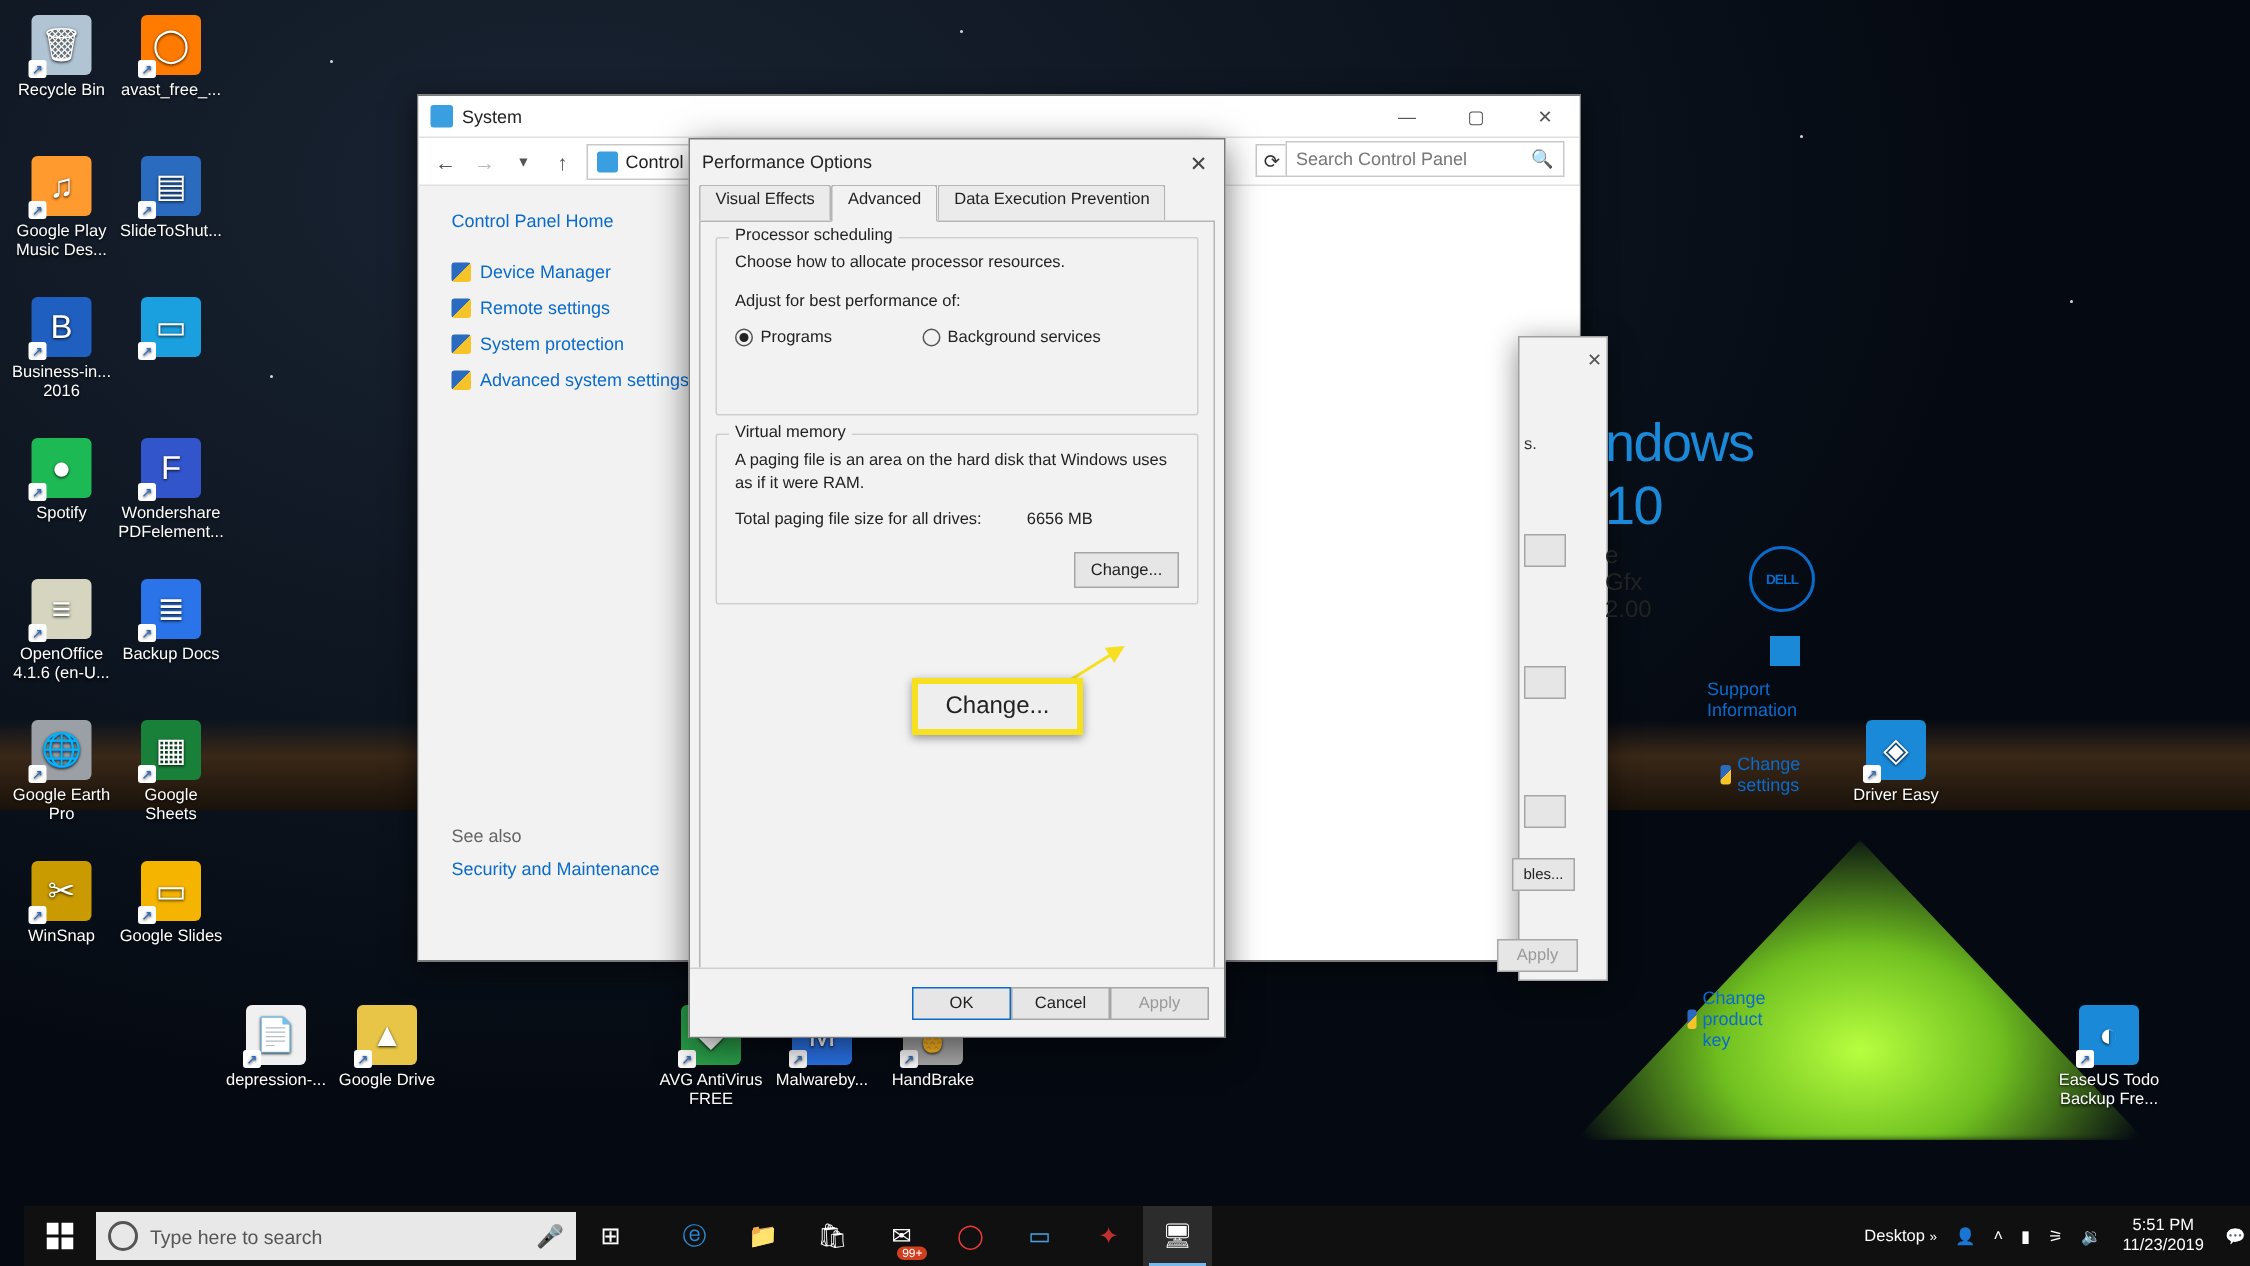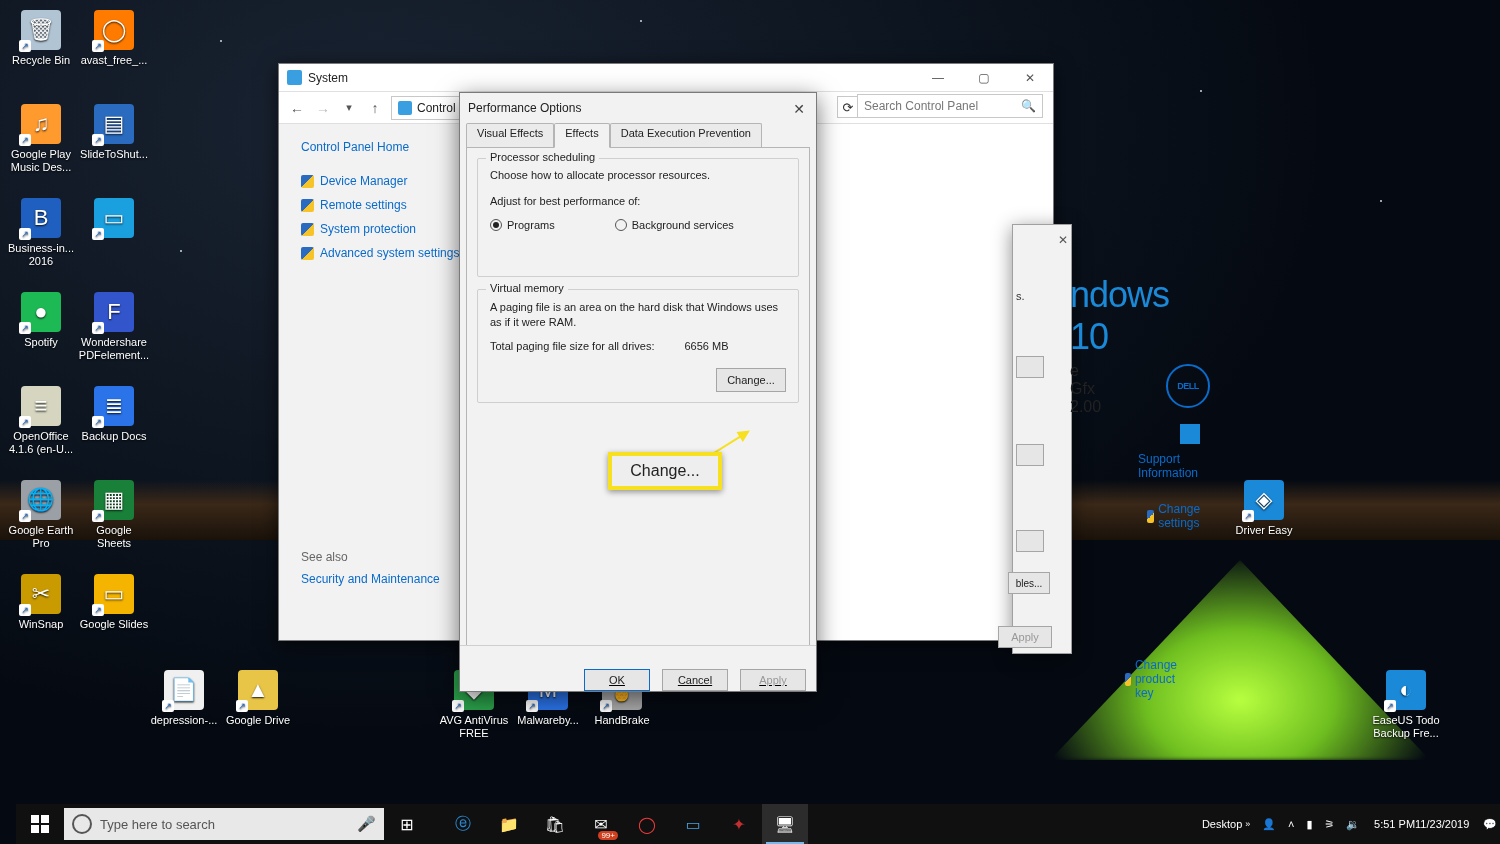--- a/index.html
+++ b/index.html
@@ -115,40 +115,40 @@
     content:''; position:absolute; right:-2px; top:-5px;
     border-left:12px solid #f6e020; border-top:6px solid transparent; border-bottom:6px solid transparent;
   }
   .callbox {
     position:absolute; border:4px solid #f6e020; background:#eee;
     width:114px; height:38px; display:flex;align-items:center;justify-content:center;
     font-size:16px; color:#222; box-shadow:0 2px 6px rgba(0,0,0,0.4);
   }
 
   
-  .dlgbuttons { position:absolute; left:0; right:0; bottom:0; height:46px; border-top:1px solid #cfcfcf; background:#f2f2f2; display:flex; align-items:flex-end; justify-content:flex-end; gap:12px; padding:0 10px;text-decoration:underline; }
+  .dlgbuttons { position:absolute; left:0; right:0; bottom:0; height:46px; border-top:1px solid #cfcfcf; background:#f2f2f2; display:flex; align-items:center; justify-content:flex-end; gap:0; padding:0 10px; }
   .dlgbtn { width:66px; height:22px; border:1px solid #a6a6a6; background:#e6e6e6; font-size:11px; color:#222; display:flex;align-items:center;justify-content:center; }
   .dlgbtn.primary { border:1px solid #0a6bcb; }
   .dlgbtn.disabled { color:#999; }
 
   
   .taskbar {
     position:absolute; left:16px; bottom:0; width:1500px; height:40px;
     background:#101010; display:flex; align-items:center;
   }
   .startbtn { width:48px;height:40px;display:flex;align-items:center;justify-content:center;color:#fff;font-size:18px; }
   .searchtb { display:flex;align-items:center;background:#e8e8e8;height:32px;width:320px;margin-left:0;border-radius:0;padding:0 8px;color:#555;font-size:13px; }
   .searchtb .cort{width:20px;height:20px;border:2px solid #555;border-radius:50%;margin-right:8px;}
   .searchtb .mic{margin-left:auto;color:#666;font-size:15px;}
   .tbtn { width:46px;height:40px;display:flex;align-items:center;justify-content:center;color:#fff;font-size:16px;position:relative; }
   .tbtn.active::after{content:'';position:absolute;left:4px;right:4px;bottom:0;height:2px;background:#76b9ed;}
   .tbtn .badge{position:absolute;right:6px;bottom:4px;background:#d04020;color:#fff;font-size:8px;padding:0 3px;border-radius:6px;}
   .tray { position:absolute; right:0; bottom:0; height:40px; display:flex; align-items:center; color:#fff; font-size:11px; }
   .tray > div { padding:0 6px; height:40px; display:flex; align-items:center; justify-content:center; }
-  .tray .clock { flex-direction:row; line-height:13px; text-align:center; padding:0 8px; }
+  .tray .clock { flex-direction:column; line-height:13px; text-align:center; padding:0 8px; }
   .tray .showdesk { width:6px; border-left:1px solid #444; height:40px; }
 </style>
 </head>
 <body>
 
 <div class="desktop">
   <div class="horizon"></div>
   <div class="tent"></div>
 
   <div class="star" style="left:220px;top:40px"></div>
@@ -321,21 +321,21 @@
           </div>
       </div>
     </div>
   </div>
 
   <div class="perf">
     <div class="ptitle">Performance Options</div>
     <div class="pclose">✕</div>
     <div class="tabs">
       <div class="tab">Visual Effects</div>
-      <div class="tab active">Effects</div>
+      <div class="tab active">Advanced</div>
       <div class="tab">Data Execution Prevention</div>
     </div>
     <div class="tabpanel">
       <div class="fieldset" style="height:119px">
         <span class="legend">Processor scheduling</span>
         <div class="desc">Choose how to allocate processor resources.</div>
         <div style="margin:14px 0 12px">Adjust for best performance of:</div>
         <div class="radiorow">
           <label class="radio">
               <span class="rbtn sel"></span>

